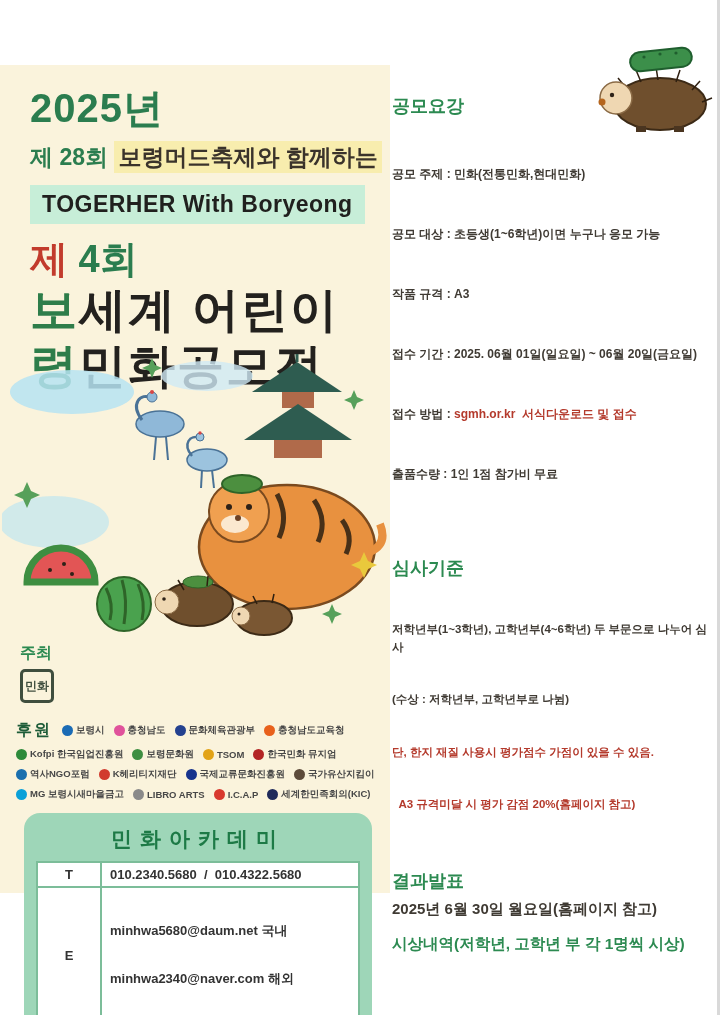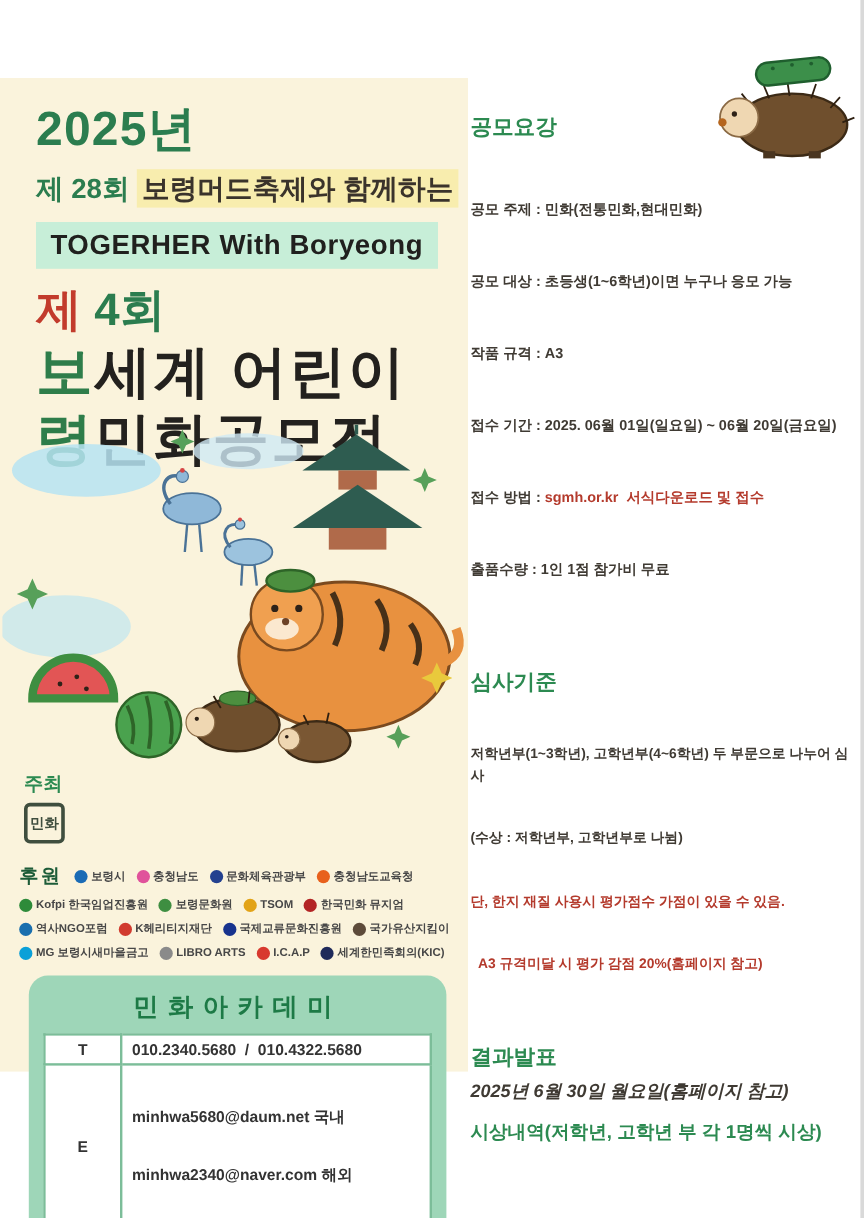--- a/index.html
+++ b/index.html
@@ -42,21 +42,21 @@
   .contact-table td{border:2px solid #7cbd99;font-size:13px;color:#333333;padding:4px 8px;white-space:pre-wrap;font-weight:700;}
   .contact-table td.lab{width:46px;text-align:center;}
 
   
   .right-panel{position:absolute;left:392px;top:96px;width:322px;}
   .sec{color:#2c8a51;font-size:18px;font-weight:800;margin:0;line-height:21px;}
   .sec.small{font-size:15.5px;}
   .sec-body{margin-top:7px;font-size:12px;line-height:20px;color:#3f3a33;white-space:pre-wrap;font-weight:700;}
   .sec-body.tight{font-size:11.5px;line-height:17.5px;}
   .red{color:#b43a2c;}
-  .result-date{margin-top:8px;font-size:15px;font-weight:700;color:#3f3a33;font-style:italic;}
+  .result-date{margin-top:8px;font-size:15px;font-weight:700;color:#3f3a33;}
   .mt34{margin-top:34px;} .mt22{margin-top:22px;} .mt14{margin-top:14px;}
 
   .hedgehog-top{position:absolute;left:586px;top:40px;width:128px;height:95px;}
 </style>
 </head>
 <body>
 
 <div class="page">
 
   <svg class="hedgehog-top" viewBox="0 0 128 95">

